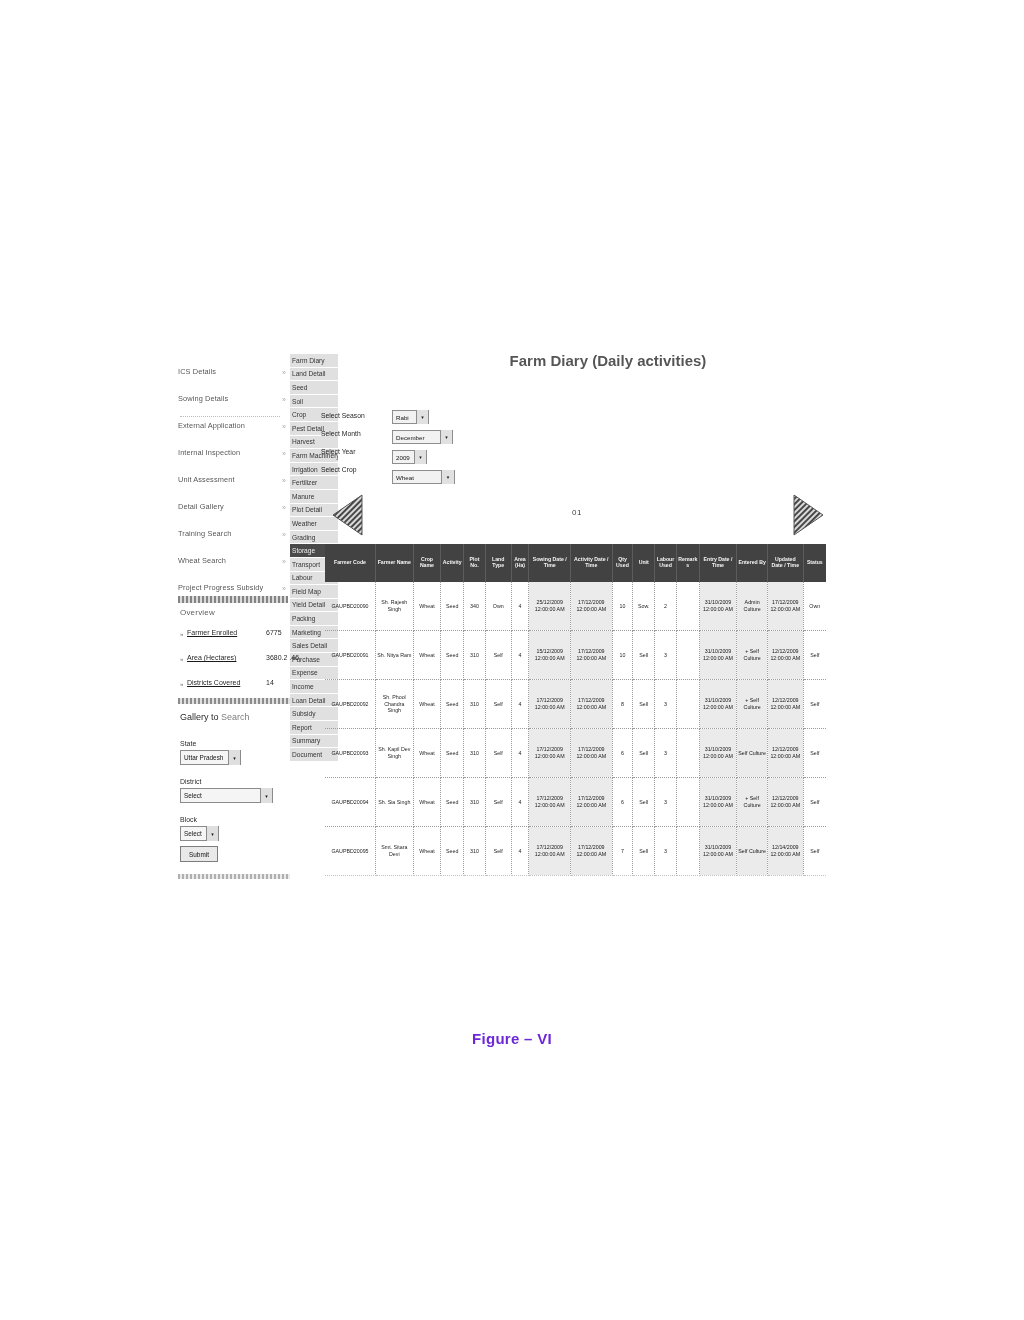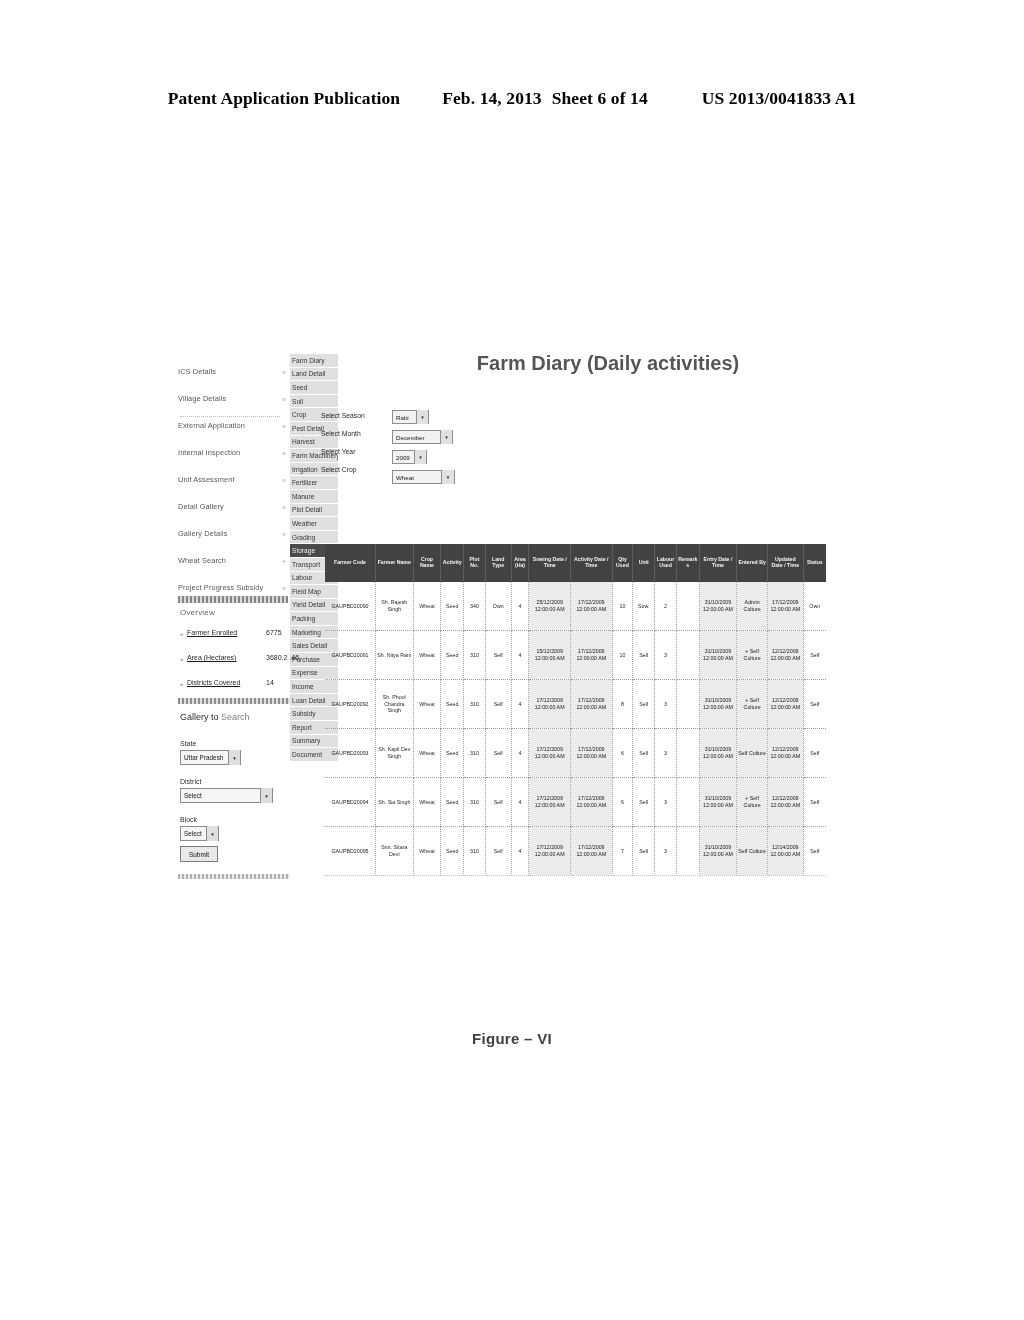--- a/index.html
+++ b/index.html
@@ -20,21 +20,21 @@
   }
   .pat-header .seg{white-space:nowrap;}
   .pat-header .s1{margin-right:42px;}
   .pat-header .s2{margin-right:10px;}
   .pat-header .s3{margin-right:54px;}
 
   
   .fig-caption{
     position:absolute;left:0;top:1030px;width:1024px;text-align:center;
     font-family:"Liberation Sans", sans-serif;
-    font-weight:bold;font-size:15px;color:#404040;letter-spacing:.3px;
+    font-weight:bold;font-size:15px;color:#6d28d9;letter-spacing:.3px;
   }
 
   
   .shot{
     position:absolute;left:178px;top:346px;width:648px;height:546px;
     background:#fff;
     filter:grayscale(1) contrast(1.05);
   }
   
   .shot *{font-family:"Liberation Sans", sans-serif;}
@@ -199,60 +199,54 @@
     position:absolute;left:0;top:528px;width:112px;height:5px;
     background:repeating-linear-gradient(90deg,#8a8a8a 0 2px,#dcdcdc 2px 4px);
     opacity:.7;
   }
 </style>
 </head>
 <body>
 
 <div class="page">
 
-  <div class="pat-header">
-    <span class="seg s1">Patent Application Publication</span>
-    <span class="seg s2">Feb. 14, 2013</span>
-    <span class="seg s3">Sheet 6 of 14</span>
-    <span class="seg s4">US 2013/0041833 A1</span>
-  </div>
 
   <div class="shot">
 
     <div style="position:absolute;left:280px;top:6px;width:300px;text-align:center;
-                font-size:20px;font-weight:bold;color:#0369a1;filter:blur(.25px);">Farm Diary (Daily activities)</div>
+                font-size:15px;font-weight:bold;color:#0369a1;filter:blur(.25px);">Farm Diary (Daily activities)</div>
 
     <div class="nav">
       <div class="nav-sep"></div>
       <div class="nav-item">
         <span class="lbl">ICS Details</span>
         <span class="arrow">»</span>
       </div>
       <div class="nav-item">
-        <span class="lbl">Village Details</span>
+        <span class="lbl">Sowing Details</span>
         <span class="arrow">»</span>
       </div>
       <div class="nav-item">
         <span class="lbl">External Application</span>
         <span class="arrow">»</span>
       </div>
       <div class="nav-item">
         <span class="lbl">Internal Inspection</span>
         <span class="arrow">»</span>
       </div>
       <div class="nav-item">
         <span class="lbl">Unit Assessment</span>
         <span class="arrow">»</span>
       </div>
       <div class="nav-item">
         <span class="lbl">Detail Gallery</span>
         <span class="arrow">»</span>
       </div>
       <div class="nav-item">
-        <span class="lbl">Gallery Details</span>
+        <span class="lbl">Training Search</span>
         <span class="arrow">»</span>
       </div>
       <div class="nav-item">
         <span class="lbl">Wheat Search</span>
         <span class="arrow">»</span>
       </div>
       <div class="nav-item">
         <span class="lbl">Project Progress Subsidy</span>
         <span class="arrow">»</span>
       </div>
@@ -318,20 +312,45 @@
       <div class="drop w3">
         <span>2009</span>
         <span class="cap">▾</span>
       </div>
       <div class="drop w4">
         <span>Wheat</span>
         <span class="cap">▾</span>
       </div>
     </div>
 
+    <div class="pagerow">
+      <div class="tri left">
+        <svg width="32" height="42" viewBox="0 0 32 42">
+          <defs>
+            <pattern id="hatchL" width="4" height="4" patternUnits="userSpaceOnUse" patternTransform="rotate(45)">
+              <rect width="2" height="4" fill="#4a4a4a"></rect>
+              <rect x="2" width="2" height="4" fill="#d6d6d6"></rect>
+            </pattern>
+          </defs>
+          <polygon points="30,1 30,41 1,21" fill="url(#hatchL)" stroke="#555" stroke-width="1"></polygon>
+        </svg>
+      </div>
+      <div class="pageno">01</div>
+      <div class="tri right">
+        <svg width="32" height="42" viewBox="0 0 32 42">
+          <defs>
+            <pattern id="hatchR" width="4" height="4" patternUnits="userSpaceOnUse" patternTransform="rotate(45)">
+              <rect width="2" height="4" fill="#4a4a4a"></rect>
+              <rect x="2" width="2" height="4" fill="#d6d6d6"></rect>
+            </pattern>
+          </defs>
+          <polygon points="2,1 2,41 31,21" fill="url(#hatchR)" stroke="#555" stroke-width="1"></polygon>
+        </svg>
+      </div>
+    </div>
 
     <div class="ovbar"></div>
     <div class="ovtitle">Overview</div>
     <div class="ovlist">
       <div class="ovrow">
         <span class="ob">»</span>
         <span class="ol">Farmer Enrolled</span>
         <span class="ov">6775</span>
       </div>
       <div class="ovrow">

